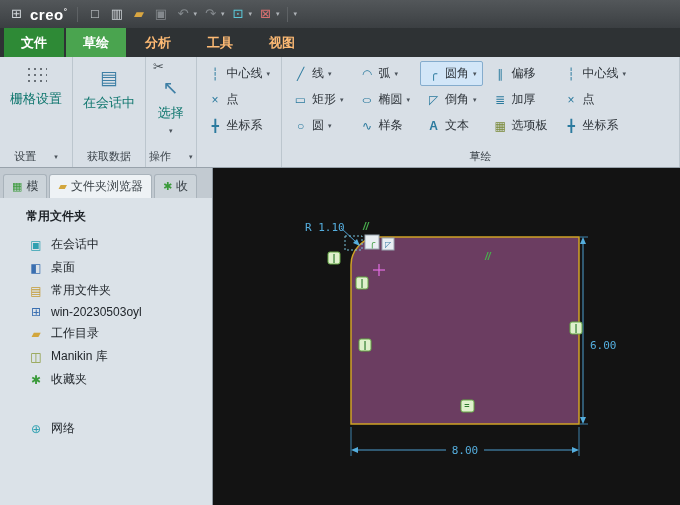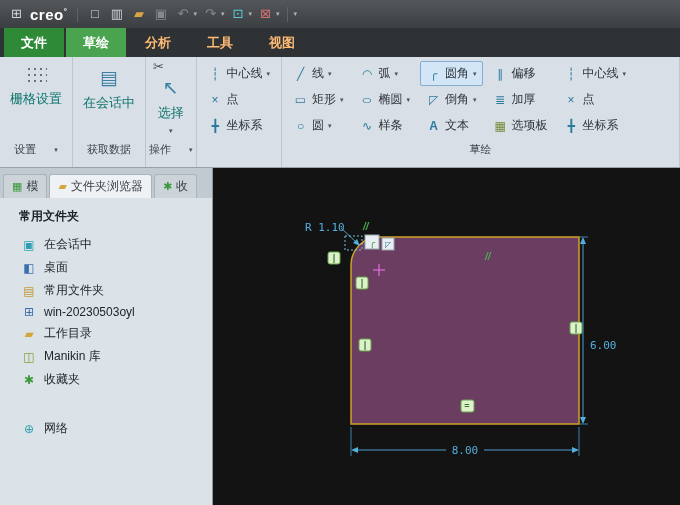--- a/index.html
+++ b/index.html
@@ -37,21 +37,21 @@
   .tab.active{background:#4aa44f;color:#fff;font-weight:bold;}
 
   
   .ribbon{
     height:110px;flex:0 0 110px;background:#d8dfe6;border-bottom:1px solid #98a2ab;
     display:flex;overflow:hidden;
   }
   .rgroup{display:flex;flex-direction:column;border-right:1px solid #bcc6ce;padding:2px 3px 0;}
   .gfooter{
     margin-top:auto;height:19px;font-size:11px;color:#3c444b;
-    display:flex;align-items:center;justify-content:center;gap:18px;padding-bottom:8px;
+    display:flex;align-items:center;justify-content:center;gap:18px;padding-bottom:1px;
   }
   .caret{font-size:7px;color:#4a525a;}
   .bigbtn{display:flex;flex-direction:column;align-items:center;justify-content:flex-start;gap:5px;padding:6px 7px 0;flex:1;}
   .biglabel{font-size:13px;color:#0f766e;white-space:nowrap;}
   .grid-dots{
     width:22px;height:20px;
     background-image:radial-gradient(#6a7178 1.2px,transparent 1.5px);
     background-size:6px 6px;background-position:1px 1px;
   }
   .bigicon{font-size:19px;color:#3e7fa5;height:24px;display:flex;align-items:center;justify-content:center;}
@@ -84,21 +84,21 @@
     white-space:nowrap;overflow:hidden;
   }
   .ptab.active{background:#eef2f5;}
   .picon{font-size:11px;}
   .ic-teal{color:#2fa0b0;}
   .ic-blue{color:#3a6fb0;}
   .ic-amber{color:#c49a35;}
   .ic-amber2{color:#d2a63c;}
   .ic-olive{color:#8a9a3a;}
   .ic-green{color:#3a9a3a;}
-  .folder-list{padding:4px 9px;font-size:12px;color:#21262b;overflow:hidden;flex:1;}
+  .folder-list{padding:4px 16px;font-size:12px;color:#21262b;overflow:hidden;flex:1;}
   .list-header{font-weight:bold;padding:6px 10px 8px;color:#1c2126;}
   .folder-item{display:flex;align-items:center;gap:8px;padding:3px 10px 3px 13px;}
   .folder-item .ficon{width:14px;flex:0 0 14px;text-align:center;font-size:12px;}
   .folder-item.network{margin-top:26px;}
 
   .canvas{flex:1;position:relative;background:#131313;overflow:hidden;}
   .canvas svg{position:absolute;left:0;top:0;}
   .dimtext{font-size:11px;fill:#55aede;font-family:"DejaVu Sans Mono","Liberation Mono",monospace;}
   .consttext{font-size:10px;fill:#49b04e;font-style:italic;font-weight:bold;}
   .cboxglyph{font-size:9px;fill:#2f7a2f;font-weight:bold;}

